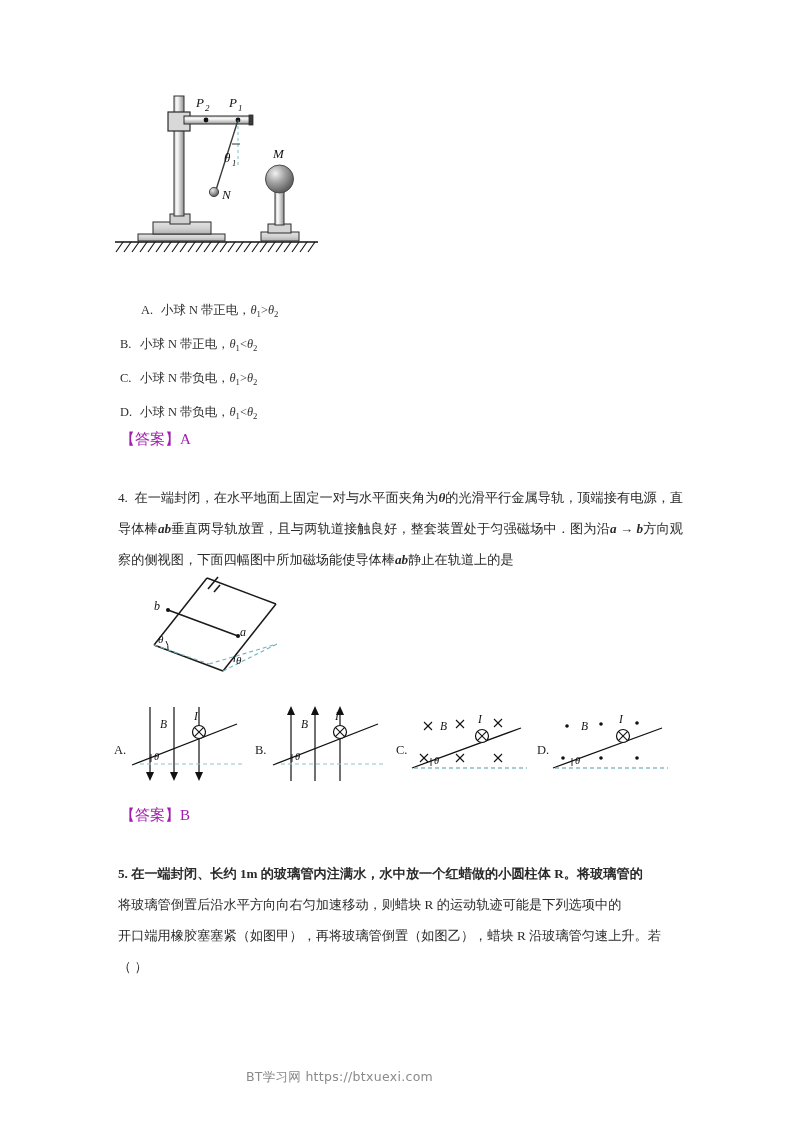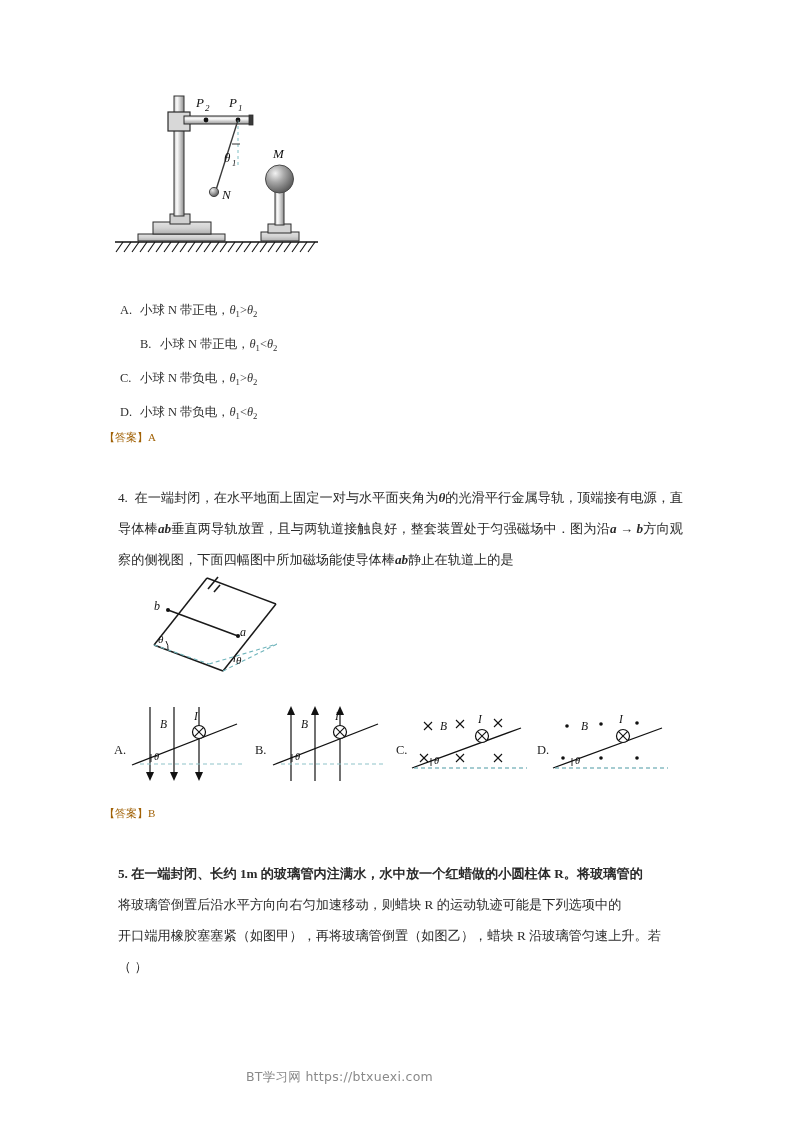--- a/index.html
+++ b/index.html
@@ -42,23 +42,23 @@
     line-height: 16px;
     color: #2e2e2e;
     white-space: nowrap;
   }
   .opt-line .lbl { display: inline-block; width: 20px; }
   .opt-line .sym { font-style: italic; font-family: "Liberation Serif", serif; }
   sub { font-size: 0.7em; }
 
   .ans-line {
     position: absolute;
-    left: 104px;
-    font-size: 11px;
-    color: #a16207;
+    left: 120px;
+    font-size: 15px;
+    color: #a21caf;
     white-space: nowrap;
   }
 
   .footer {
     position: absolute;
     left: 0;
     top: 1069px;
     width: 679px;
     text-align: center;
     font-size: 12.5px;
@@ -174,24 +174,24 @@
       <text x="95" y="29" font-size="9" font-style="italic" font-family="Liberation Serif, serif" fill="#111">2</text>
       <text x="119" y="25" font-size="13" font-style="italic" font-family="Liberation Serif, serif" fill="#111">P</text>
       <text x="128" y="29" font-size="9" font-style="italic" font-family="Liberation Serif, serif" fill="#111">1</text>
       <text x="114" y="80" font-size="13" font-style="italic" font-family="Liberation Serif, serif" fill="#111">θ</text>
       <text x="122" y="84" font-size="8.5" font-style="italic" font-family="Liberation Serif, serif" fill="#111">1</text>
       <text x="112" y="117" font-size="13" font-style="italic" font-family="Liberation Serif, serif" fill="#111">N</text>
       <text x="163" y="76" font-size="13" font-style="italic" font-family="Liberation Serif, serif" fill="#111">M</text>
     </svg>
   </div>
 
-  <div class="opt-line" style="top:302px;">
+  <div class="opt-line" style="top:302px;margin-left:21px;">
     <span class="lbl">A.</span><span>小球 N 带正电，</span><span class="sym">θ</span><sub>1</sub><span>&gt;</span><span class="sym">θ</span><sub>2</sub>
   </div>
-  <div class="opt-line" style="top:336px;margin-left:20px;">
+  <div class="opt-line" style="top:336px;">
     <span class="lbl">B.</span><span>小球 N 带正电，</span><span class="sym">θ</span><sub>1</sub><span>&lt;</span><span class="sym">θ</span><sub>2</sub>
   </div>
   <div class="opt-line" style="top:370px;">
     <span class="lbl">C.</span><span>小球 N 带负电，</span><span class="sym">θ</span><sub>1</sub><span>&gt;</span><span class="sym">θ</span><sub>2</sub>
   </div>
   <div class="opt-line" style="top:404px;">
     <span class="lbl">D.</span><span>小球 N 带负电，</span><span class="sym">θ</span><sub>1</sub><span>&lt;</span><span class="sym">θ</span><sub>2</sub>
   </div>
 
   <div class="ans-line" style="top:430px;">

